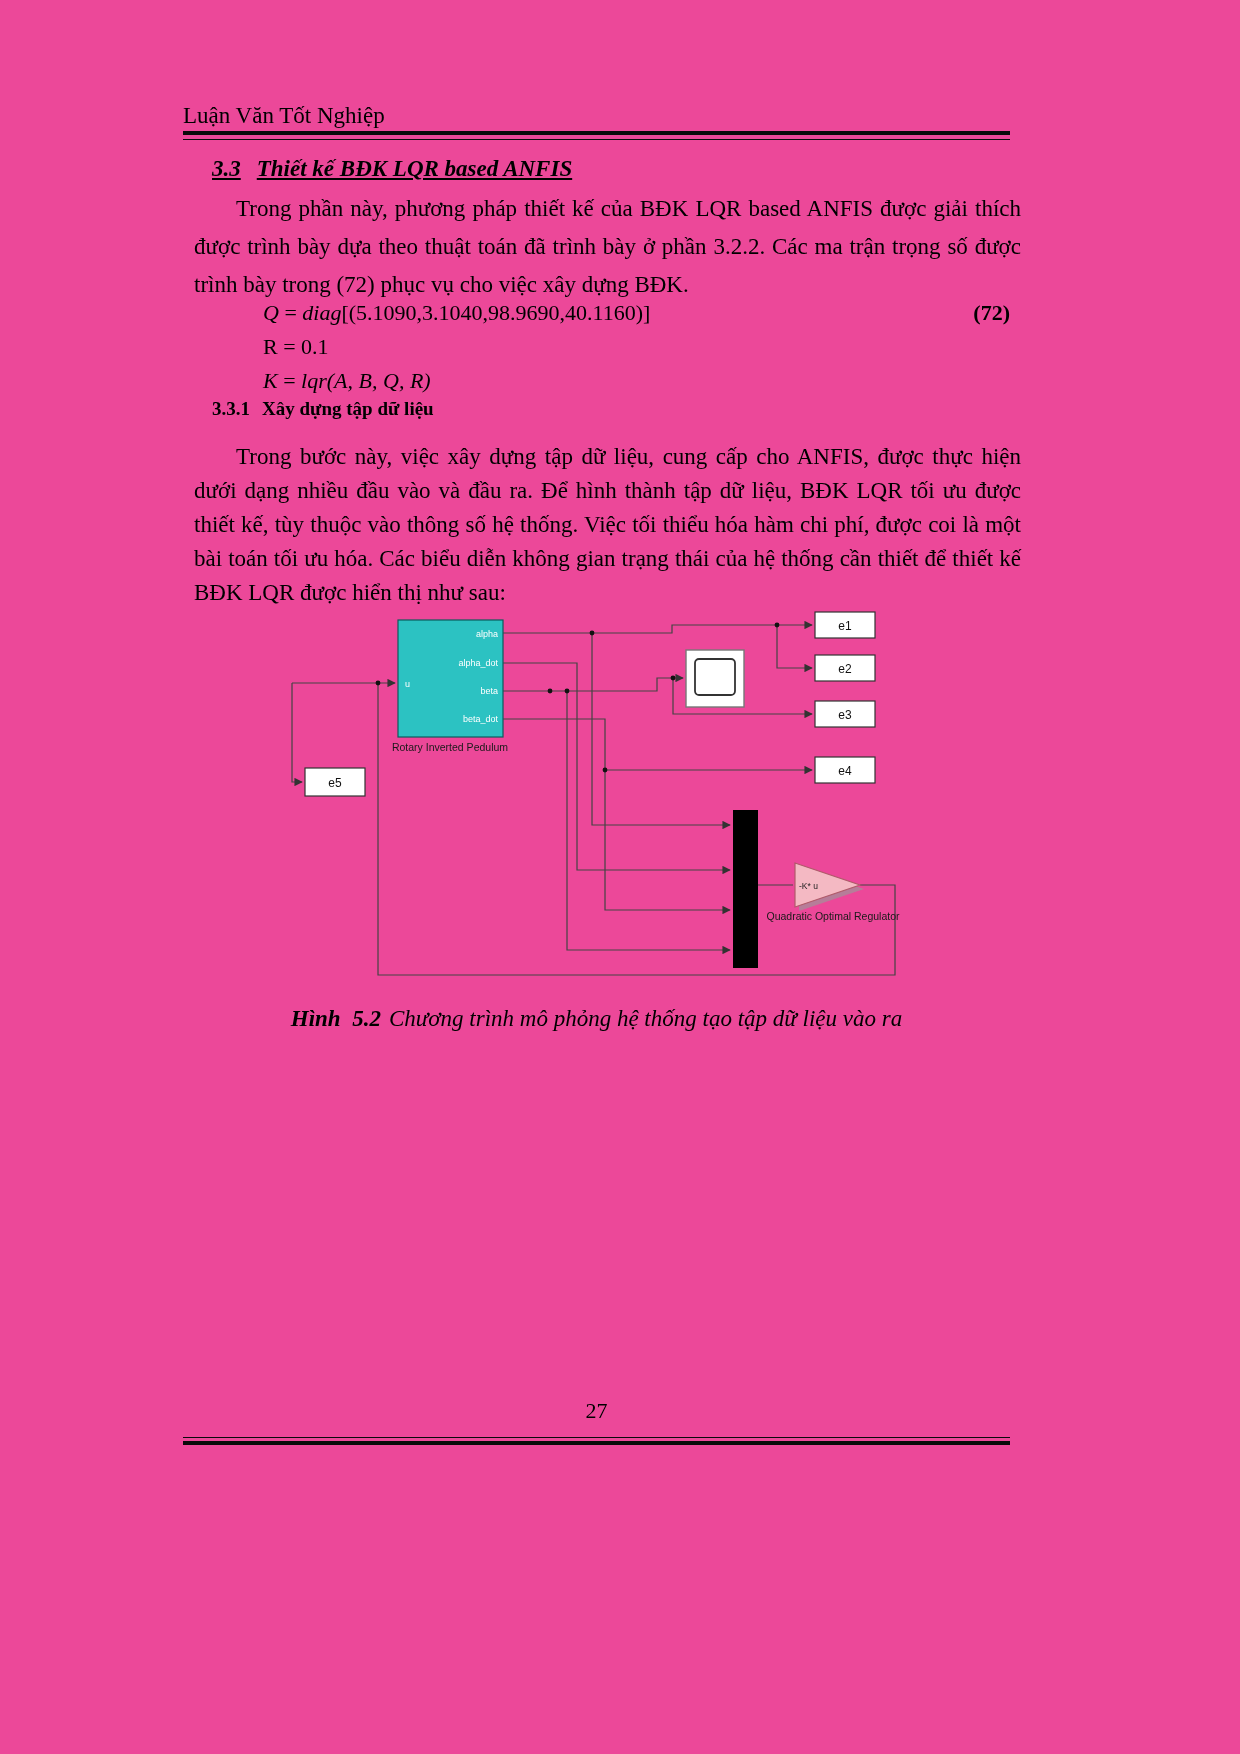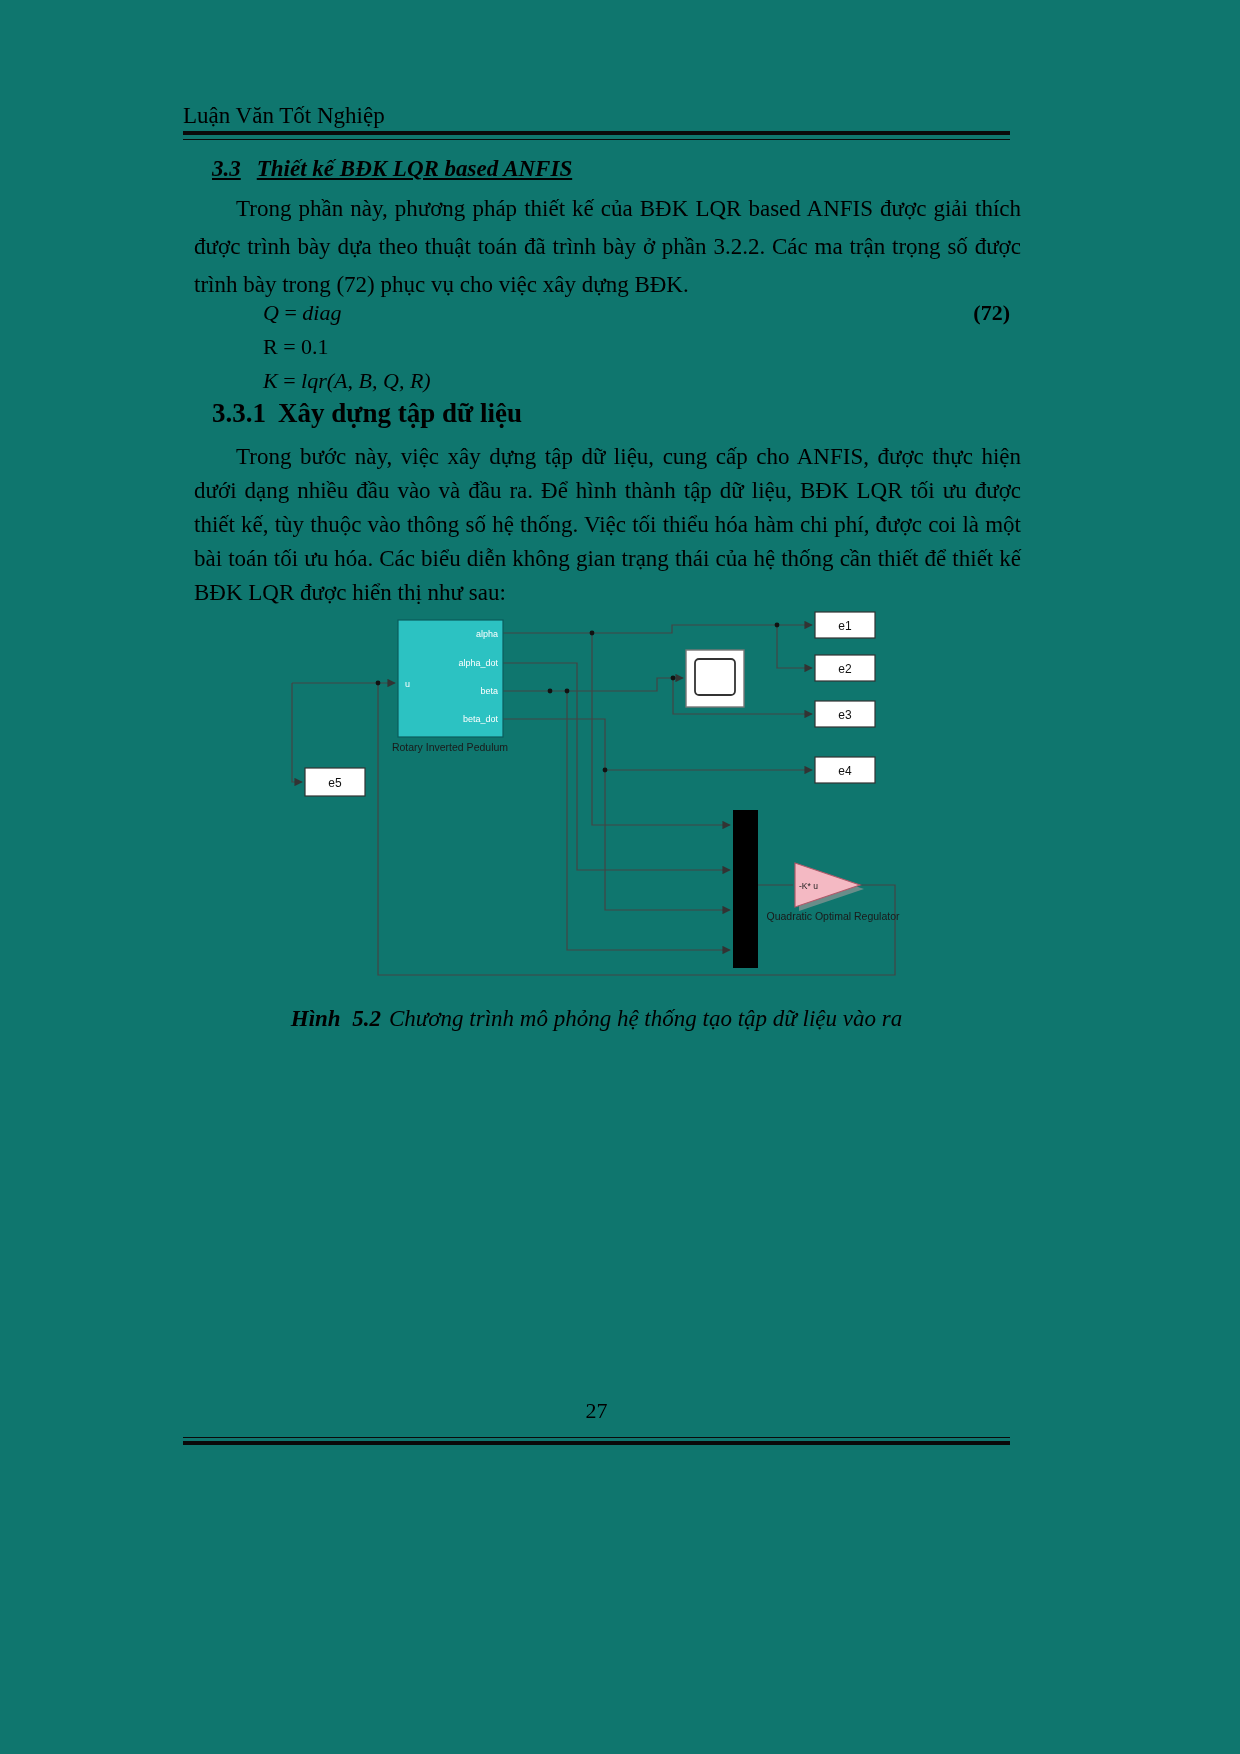--- a/index.html
+++ b/index.html
@@ -1,40 +1,40 @@
 <!DOCTYPE html>
 <html><head>
 <meta charset="utf-8">
 <style>
   * { margin:0; padding:0; box-sizing:border-box; }
   html,body { background:#ffffff; }
   .page {
     position:relative;
     width:1240px; height:1754px;
-    background:#0f766e;
+    background:#ec4899;
     font-family:"Liberation Serif","DejaVu Serif",serif;
     color:#000;
     overflow:hidden;
   }
   .abs { position:absolute; }
 
   .header-title { left:183px; top:103px; font-size:23px; }
   .rule-top {
     left:183px; top:131px; width:827px; height:9px;
     border-top:4px solid #0a0a0a; border-bottom:1px solid #0a0a0a;
   }
   .rule-bottom {
     left:183px; top:1437px; width:827px; height:8px;
     border-top:1px solid #0a0a0a; border-bottom:4px solid #0a0a0a;
   }
   .pagenum { top:1398px; left:183px; width:827px; text-align:center; font-size:22px; }
 
   .h33 { left:212px; top:156px; font-size:23px; font-weight:bold; font-style:italic;text-decoration:underline; }
   .h33 .num { margin-right:16px; }
-  .h331 { left:212px; top:398px; font-size:27px; font-weight:bold; }
+  .h331 { left:212px; top:398px; font-size:19px; font-weight:bold; }
   .h331 .num { margin-right:12px; }
 
   .para { left:194px; width:827px; font-size:23px; text-align:justify; text-indent:42px; }
   .para1 { top:190px; line-height:38px; }
   .para2 { top:440px; line-height:34px; }
 
   .equations { left:263px; top:296px; width:747px; font-size:22px; }
   .eq-row { display:flex; align-items:baseline; line-height:34px; }
   .eq-row span { white-space:pre; }
   .it { font-style:italic; }
@@ -58,20 +58,21 @@
     <span class="num">3.3</span><span>Thiết kế BĐK LQR based ANFIS</span>
   </div>
 
   <p class="abs para para1">Trong phần này, phương pháp thiết kế của BĐK LQR based ANFIS được giải thích được trình bày dựa theo thuật toán đã trình bày ở phần 3.2.2. Các ma trận trọng số được trình bày trong (72) phục vụ cho việc xây dựng BĐK.</p>
 
   <div class="abs equations">
     <div class="eq-row">
       <span class="it">Q</span>
         <span> = </span>
         <span class="it">diag</span>
+        <span>[(5.1090,3.1040,98.9690,40.1160)]</span>
       <span class="eq-number">(72)</span>
     </div>
     <div class="eq-row">
       <span>R = 0.1</span>
     </div>
     <div class="eq-row">
       <span class="it">K</span>
         <span> = </span>
         <span class="it">lqr</span>
         <span class="it">(A, B, Q, R)</span>

